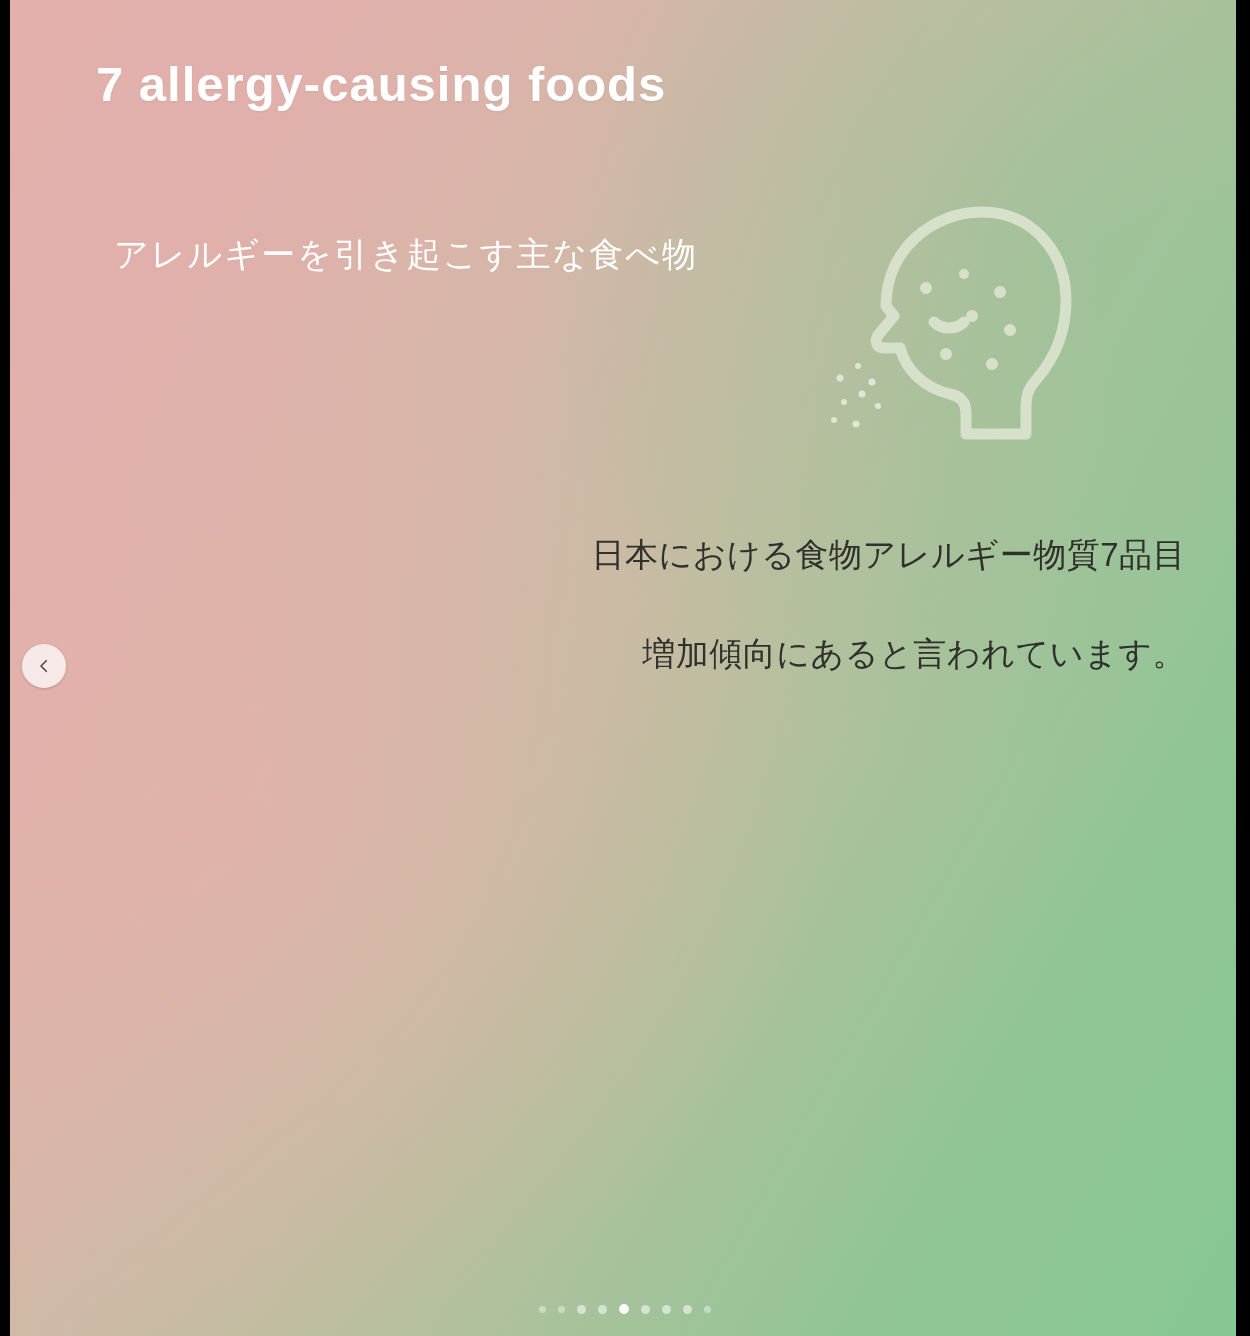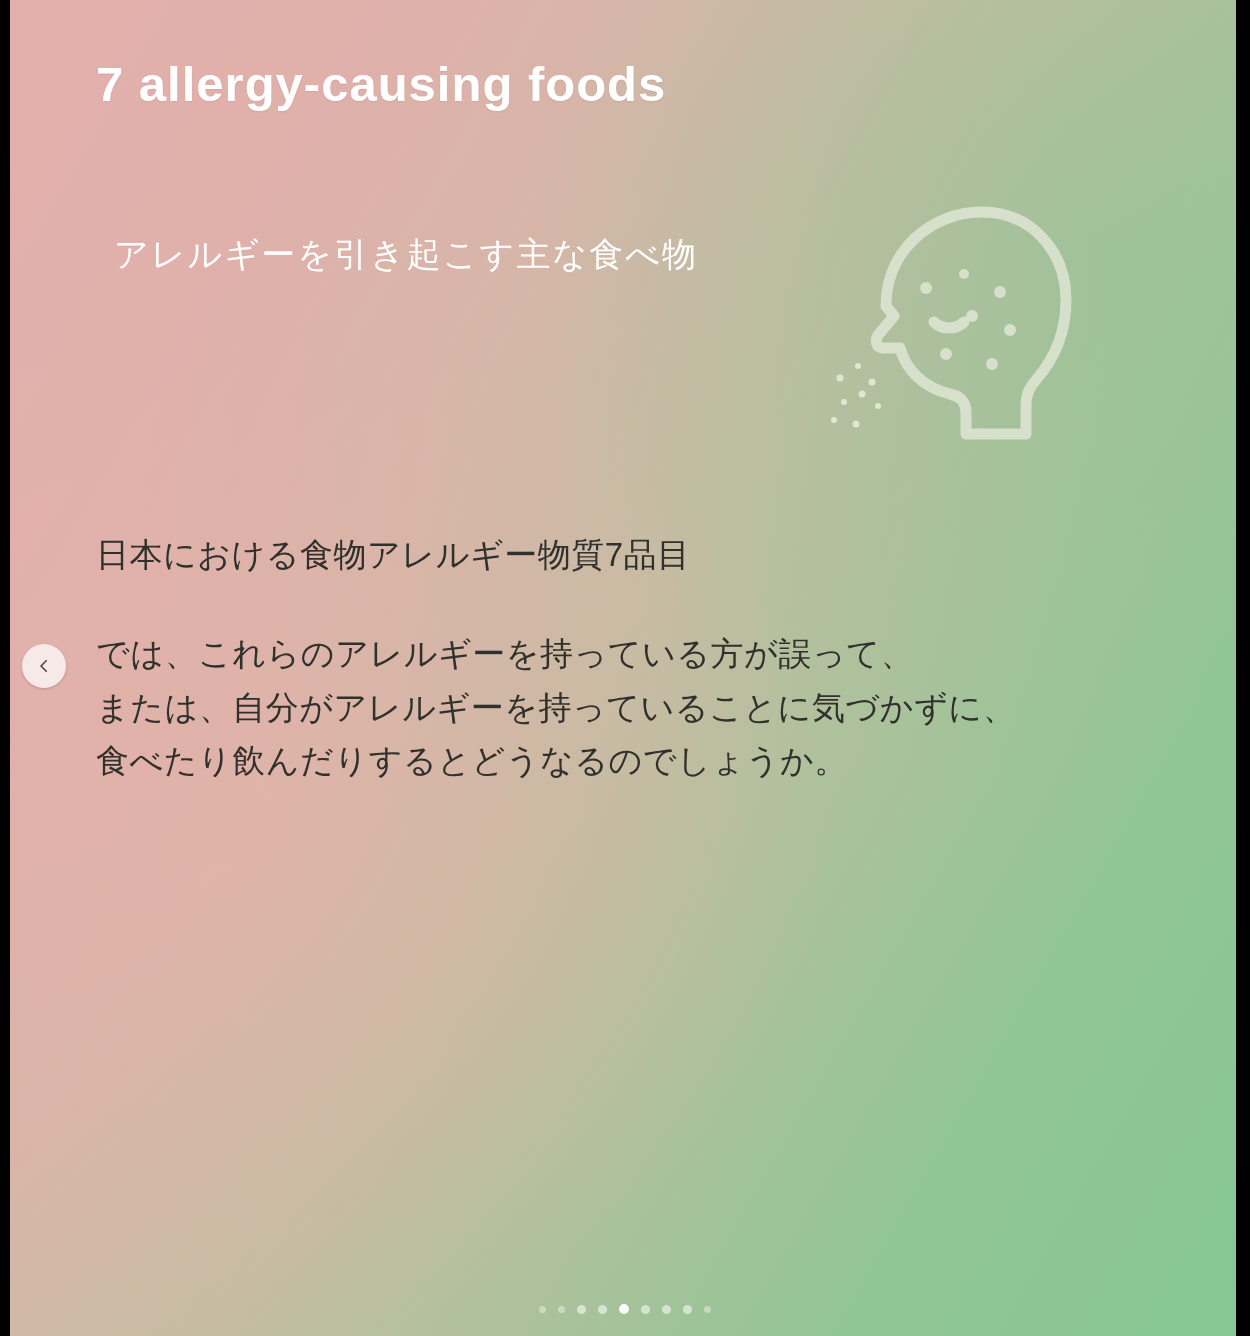--- a/index.html
+++ b/index.html
@@ -94,21 +94,21 @@
     left: 86px;
     top: 528px;
     width: 1090px;
     color: #30302c;
     font-size: 33px;
     line-height: 1.62;
     letter-spacing: 0.5px;
   }
   .para { margin: 0 0 46px 0; }
   .para:last-child { margin-bottom: 0; }
-  .line { display: block; white-space: nowrap; }
+  .line { display: block; white-space: nowrap; text-align: right; }
 
   
   .prev-btn {
     position: absolute;
     left: 22px;
     top: 644px;
     width: 44px;
     height: 44px;
     border-radius: 50%;
     background: rgba(255,255,255,0.72);
@@ -198,25 +198,21 @@
             <circle cx="42" cy="236" r="3.5"></circle>
           </g>
         </svg>
       </div>
 
       <div class="body-text">
         <p class="para">
           <span class="line">日本における食物アレルギー物質7品目</span>
         </p>
         <p class="para">
-        </p>
-        <p class="para">
-          <span class="line">では、これらのアレルギーを持っている方が誤って、</span>
-          <span class="line">または、自分がアレルギーを持っていることに気づかずに、</span>
-          <span class="line">食べたり飲んだりするとどうなるのでしょうか。</span>
+          <span class="line">増加傾向にあると言われています。</span>
         </p>
       </div>
 
     </div>
   </div>
 
   <div class="edge left"></div>
   <div class="edge right"></div>
 
   <div class="prev-btn">

